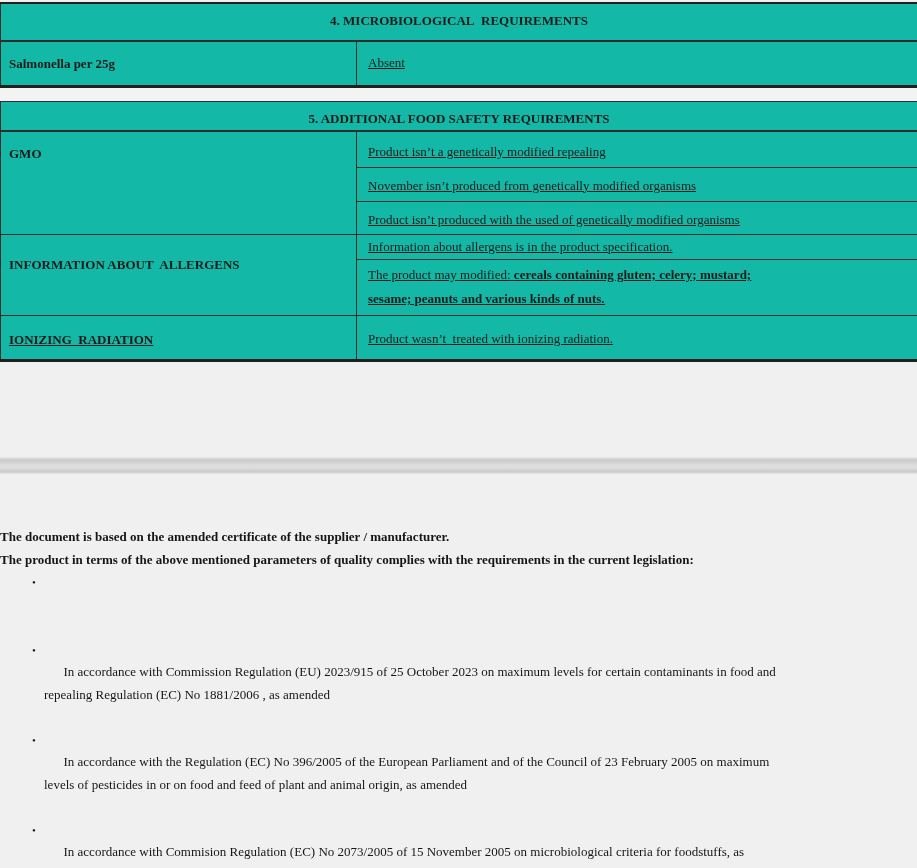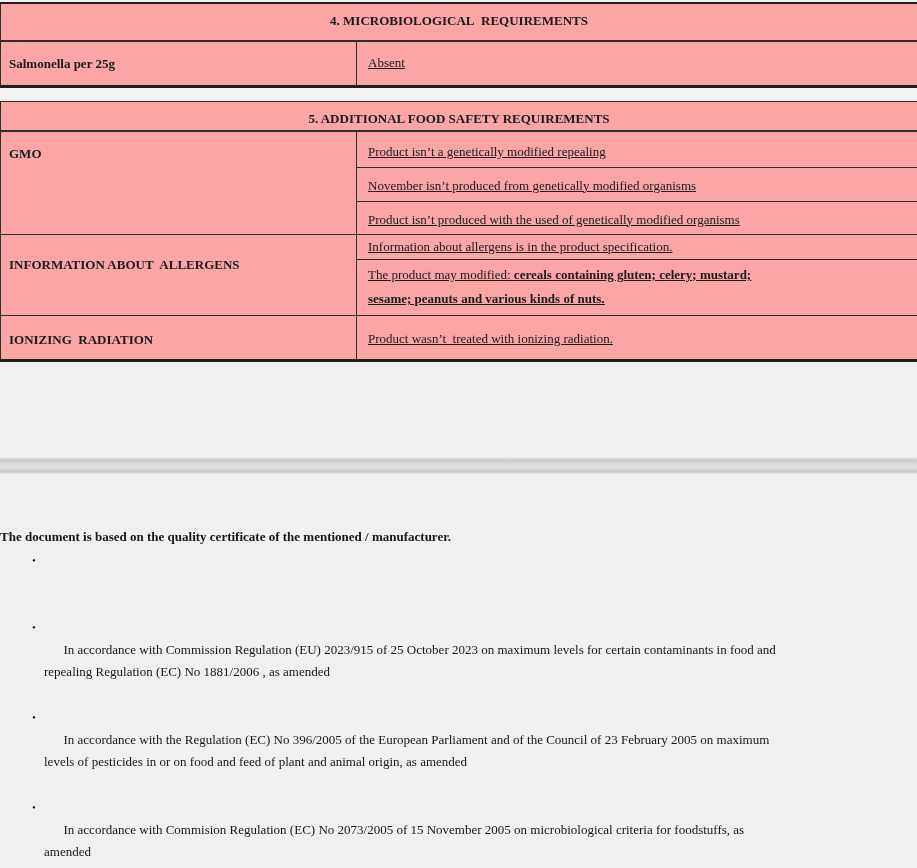--- a/index.html
+++ b/index.html
@@ -10,21 +10,21 @@
     color: #1b1b1b;
     overflow: hidden;
   }
   .page { width: 917px; height: 868px; position: relative; }
 
   
   table.spec {
     width: 917px;
     border-collapse: collapse;
     table-layout: fixed;
-    background: #fca5a5;
+    background: #14b8a6;
   }
   table.spec td {
     border: 1.6px solid #2e2e2e;
     vertical-align: top;
     font-size: 13px;
     line-height: 1.35;
   }
   #tbl-micro { margin-top: 2px; border-top: 2.5px solid #1f1f1f; border-bottom: 3px solid #1f1f1f; }
   #tbl-add   { border-top: 1.6px solid #2e2e2e; border-bottom: 3.5px solid #1f1f1f; }
 
@@ -51,21 +51,21 @@
   
   tr.r-salm   td { height: 45px; }
   tr.r-gmo1   td.val { height: 36px; padding-top: 11px; }
   tr.r-gmo2   td.val { height: 34px; padding-top: 9px; }
   tr.r-gmo3   td.val { height: 33px; padding-top: 9px; }
   tr.r-alg1   td.val { height: 23px; padding-top: 3px; }
   tr.r-alg2   td.val { height: 49px; padding-top: 3px; line-height: 24px; }
   tr.r-ion    td.val { height: 45px; padding-top: 14px; }
 
   td.param.alg { padding-top: 21px; }
-  td.param.ion { padding-top: 15px; }
+  td.param.ion { padding-top: 15px; text-decoration: underline; }
 
   .emph {
     font-weight: bold;
     text-decoration: underline;
     white-space: pre-wrap;
   }
 
   
   .tbl-gap { height: 13px; background: #f3f3f3; }
   .spacer-a { height: 95px; }
@@ -154,21 +154,22 @@
   </tbody>
     </table>
 
   <div class="spacer-a"></div>
 
   <div class="band"></div>
 
   <div class="spacer-b"></div>
 
   <div class="legal">
-    <div class="intro">The document is based on the quality certificate of the mentioned / manufacturer.</div>
+    <div class="intro">The document is based on the amended certificate of the supplier / manufacturer.</div>
+    <div class="intro">The product in terms of the above mentioned parameters of quality complies with the requirements in the current legislation:</div>
 
     <div class="bullet">
       <span class="dot">•</span>
     </div>
     <div class="bullet">
       <span class="dot">•</span><span>In accordance with Commission Regulation (EU) 2023/915 of 25 October 2023 on maximum levels for certain contaminants in food and
 repealing Regulation (EC) No 1881/2006 , as amended</span>
     </div>
     <div class="bullet">
       <span class="dot">•</span><span>In accordance with the Regulation (EC) No 396/2005 of the European Parliament and of the Council of 23 February 2005 on maximum

